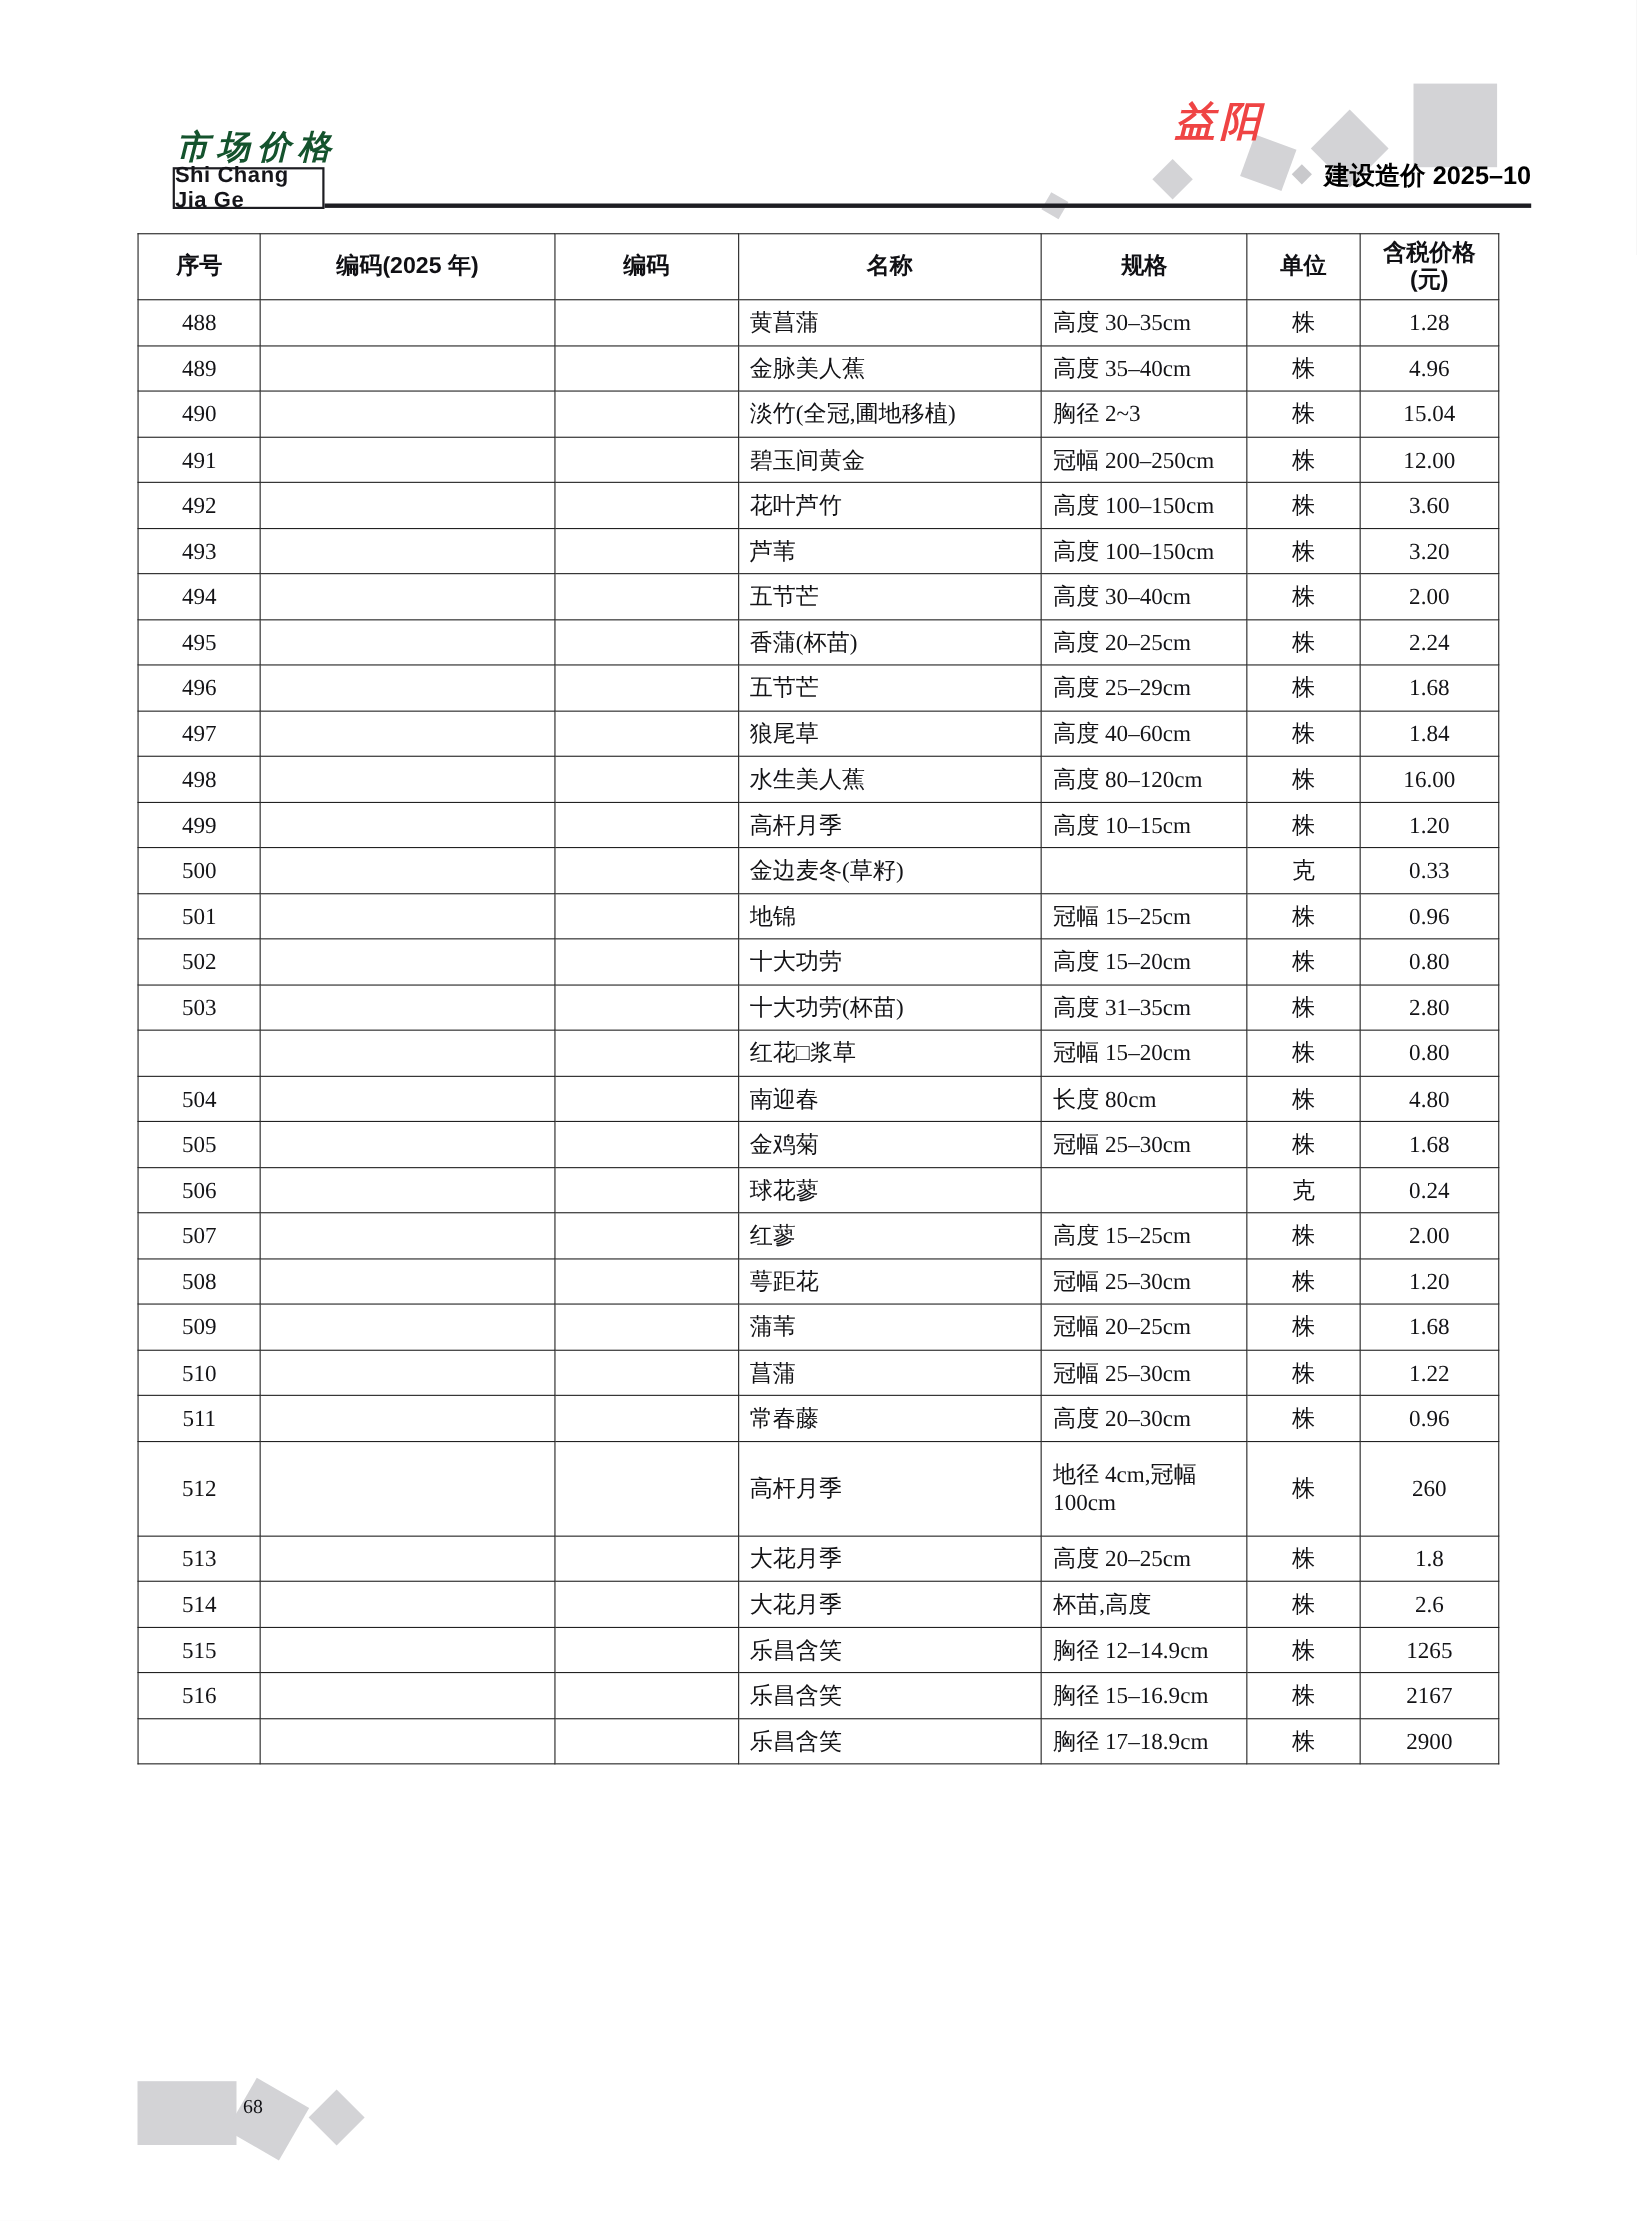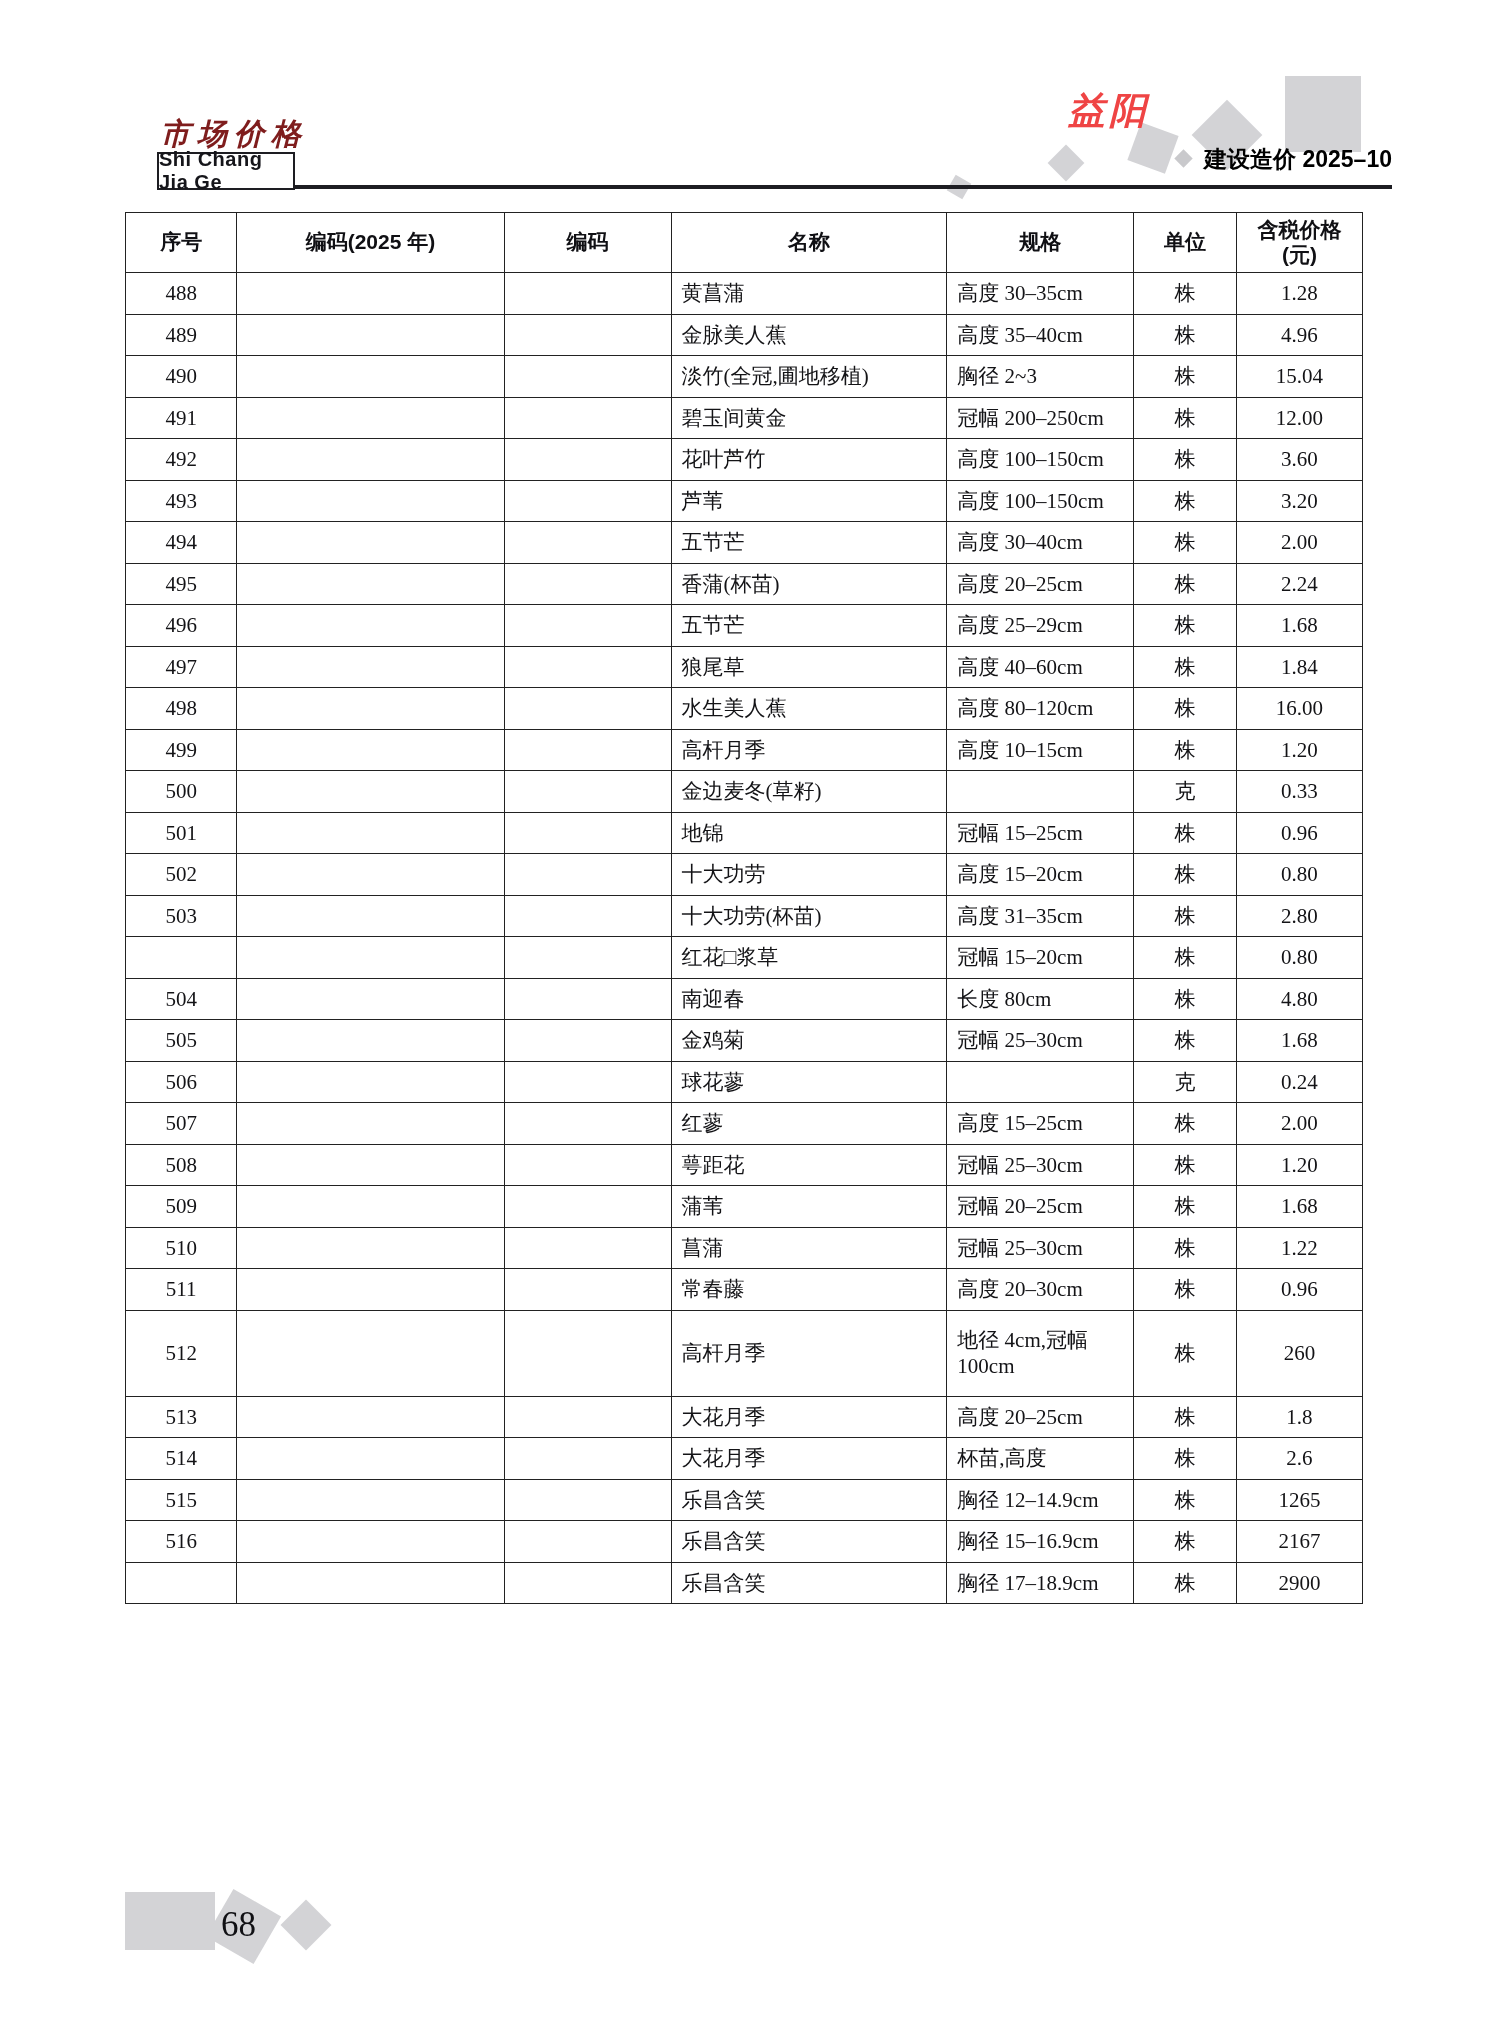--- a/index.html
+++ b/index.html
@@ -7,21 +7,21 @@
     position:relative; width:1488px; height:2019px; margin:0 auto;
     background:#ffffff; color:#111;
     font-family:"Liberation Serif", serif;
     overflow:hidden;
   }
 
   
   .masthead-cn {
     position:absolute; left:160px; top:114px;
     font-size:30px; font-weight:bold; font-style:italic;
-    letter-spacing:7px; color:#7f1d1d;
+    letter-spacing:7px; color:#14532d;
   }
   .pinyin-box {
     position:absolute; left:157px; top:152px; width:138px; height:38px;
     border:2.5px solid #1d1d22; box-sizing:border-box;
     display:flex; align-items:center; justify-content:center;
     font-family:"Liberation Sans", sans-serif;
     font-size:20px; font-weight:bold; letter-spacing:0.5px; color:#15151a;
     background:#fff; z-index:2;
   }
   .header-rule {
@@ -72,21 +72,21 @@
     height:41.5px; font-size:21px; color:#131316;
     padding:1px 6px; line-height:1.25;
   }
   .price-table td.c0, .price-table td.c5, .price-table td.c6 { text-align:center; }
   .price-table td.c3, .price-table td.c4 { text-align:left; padding-left:10px; }
   .price-table tr.tall td { height:86px; }
 
   
   .page-num {
     position:absolute; left:221px; top:1905px;
-    font-size:35px; color:#101014; z-index:2;
+    font-size:18px; color:#101014; z-index:2;
   }
 </style>
 </head>
 <body>
 
 <div class="page">
 
   <div class="sq" style="left:1285px; top:76px;  width:76px; height:76px;"></div>
   <div class="sq rot45" style="left:1202px; top:110px; width:50px; height:50px;"></div>
   <div class="sq rot20" style="left:1133px; top:128px; width:40px; height:40px;"></div>

